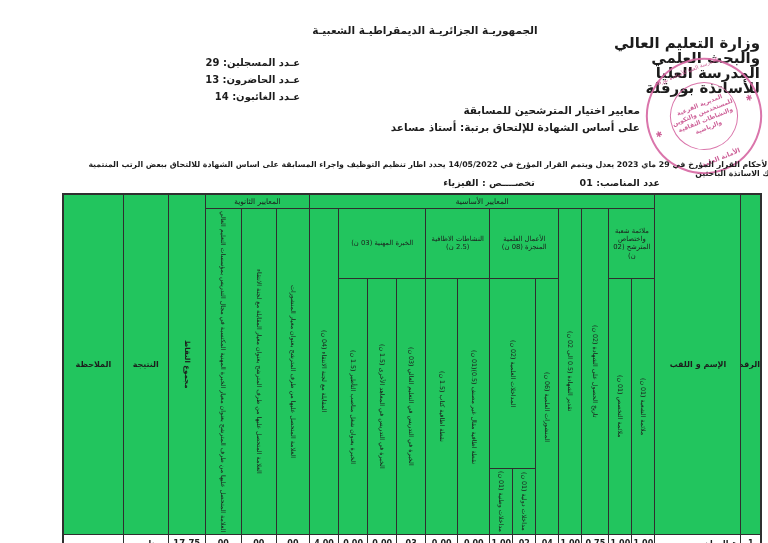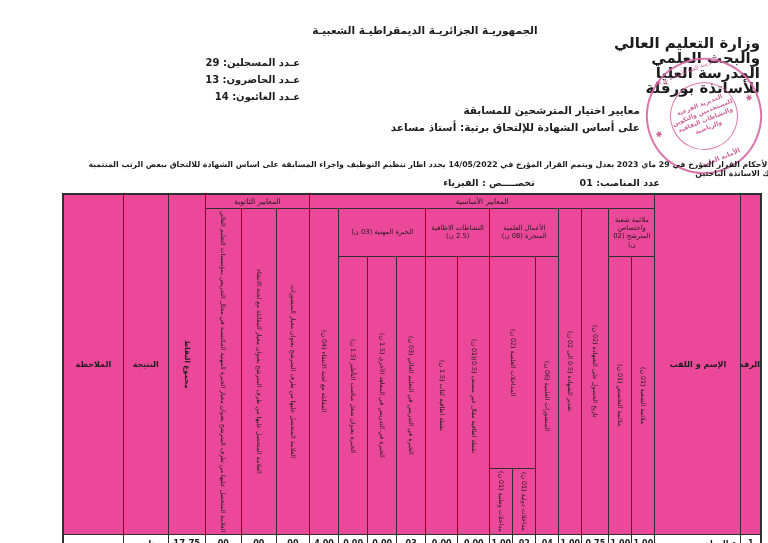--- a/index.html
+++ b/index.html
@@ -38,23 +38,23 @@
     font-size:6.5px; font-weight:bold; direction:rtl; }
   .star { position:absolute; color:#c9538f; font-size:8px; top:52px; }
   .star.l { left:4px; } .star.r { right:4px; }
 
   
   .tbl-wrap { left:62px; top:193px; }
   table { border-collapse:collapse; table-layout:fixed; width:700px;
     border:2px solid #2f2f2f; direction:rtl; }
   th,td { border:1px solid #2f2f2f; overflow:hidden; vertical-align:middle;
     text-align:center; }
-  thead th { background:#ec4899; font-weight:normal; }
+  thead th { background:#22c55e; font-weight:normal; }
   .band { font-size:7.5px; }
-  .grp { font-size:6.8px; line-height:1.25; padding:7px 2px; }
+  .grp { font-size:6.8px; line-height:1.25; padding:18px 2px; }
   .rot { writing-mode:vertical-rl; text-orientation:mixed;
     font-size:6.3px; line-height:1.2; padding:2px 0; margin:0 auto; }
   th.rothead { vertical-align:middle; }
   .colhead { font-size:8px; font-weight:bold;margin-left:24px; }
   tbody tr { height:18px; }
   tbody td { font-size:8px; font-weight:bold; background:#fff; }
   td.name-cell { text-align:right; padding-right:3px; font-size:8px; }
   td.total-cell { font-size:8.5px; }
   td.result-cell { font-size:8px; }
   td.note-cell { font-size:7.5px; line-height:1.3; padding:0 2px; }

